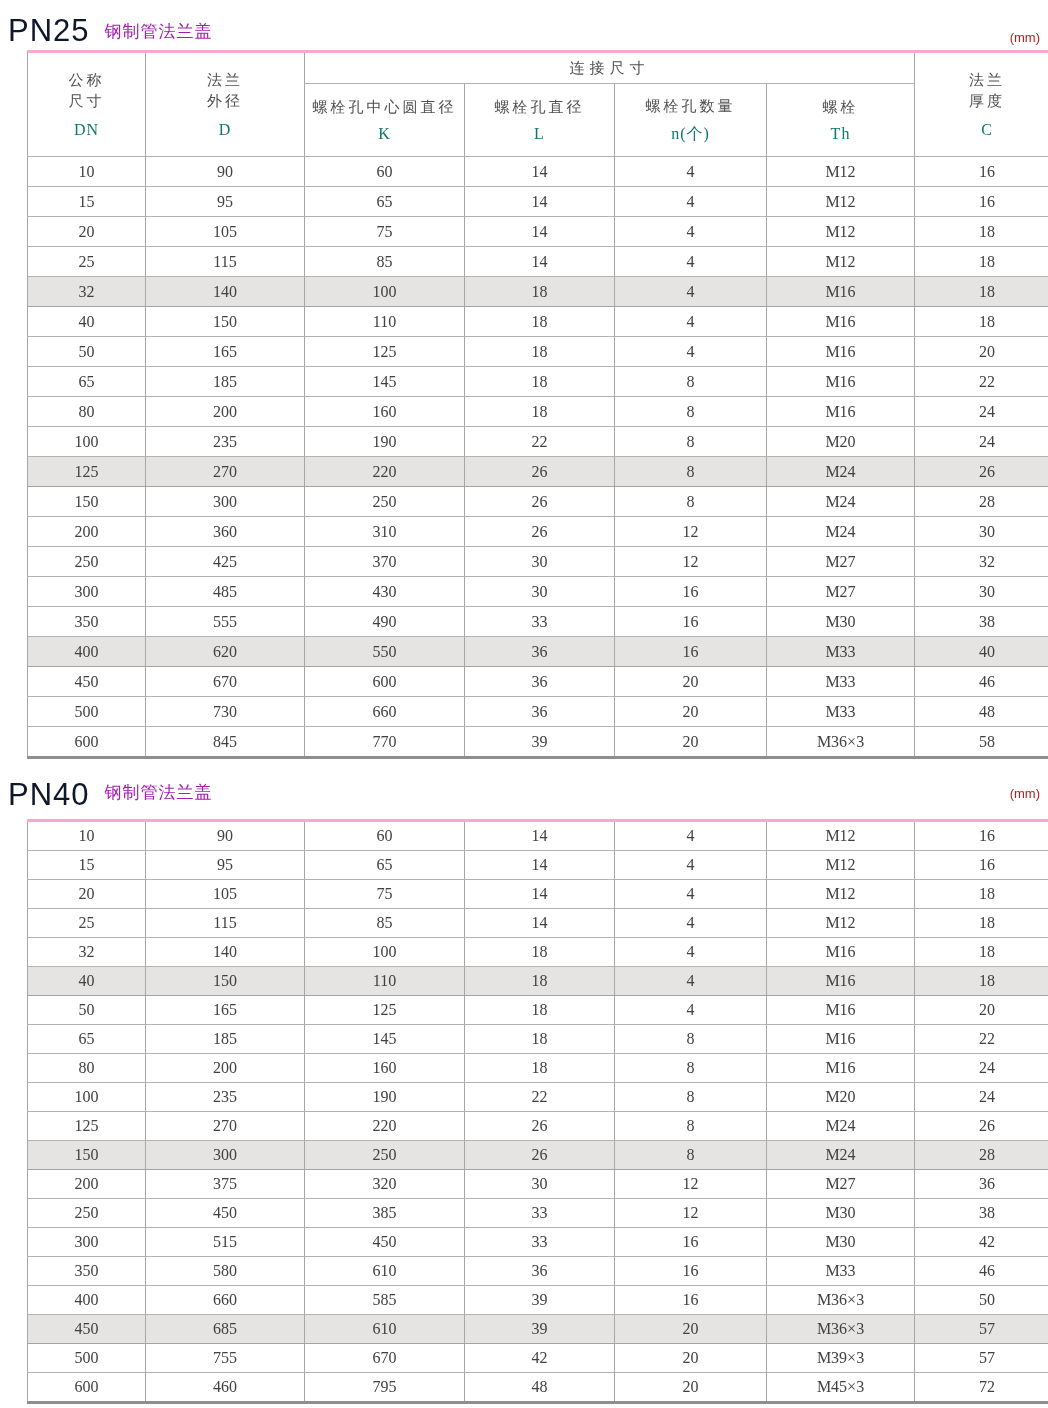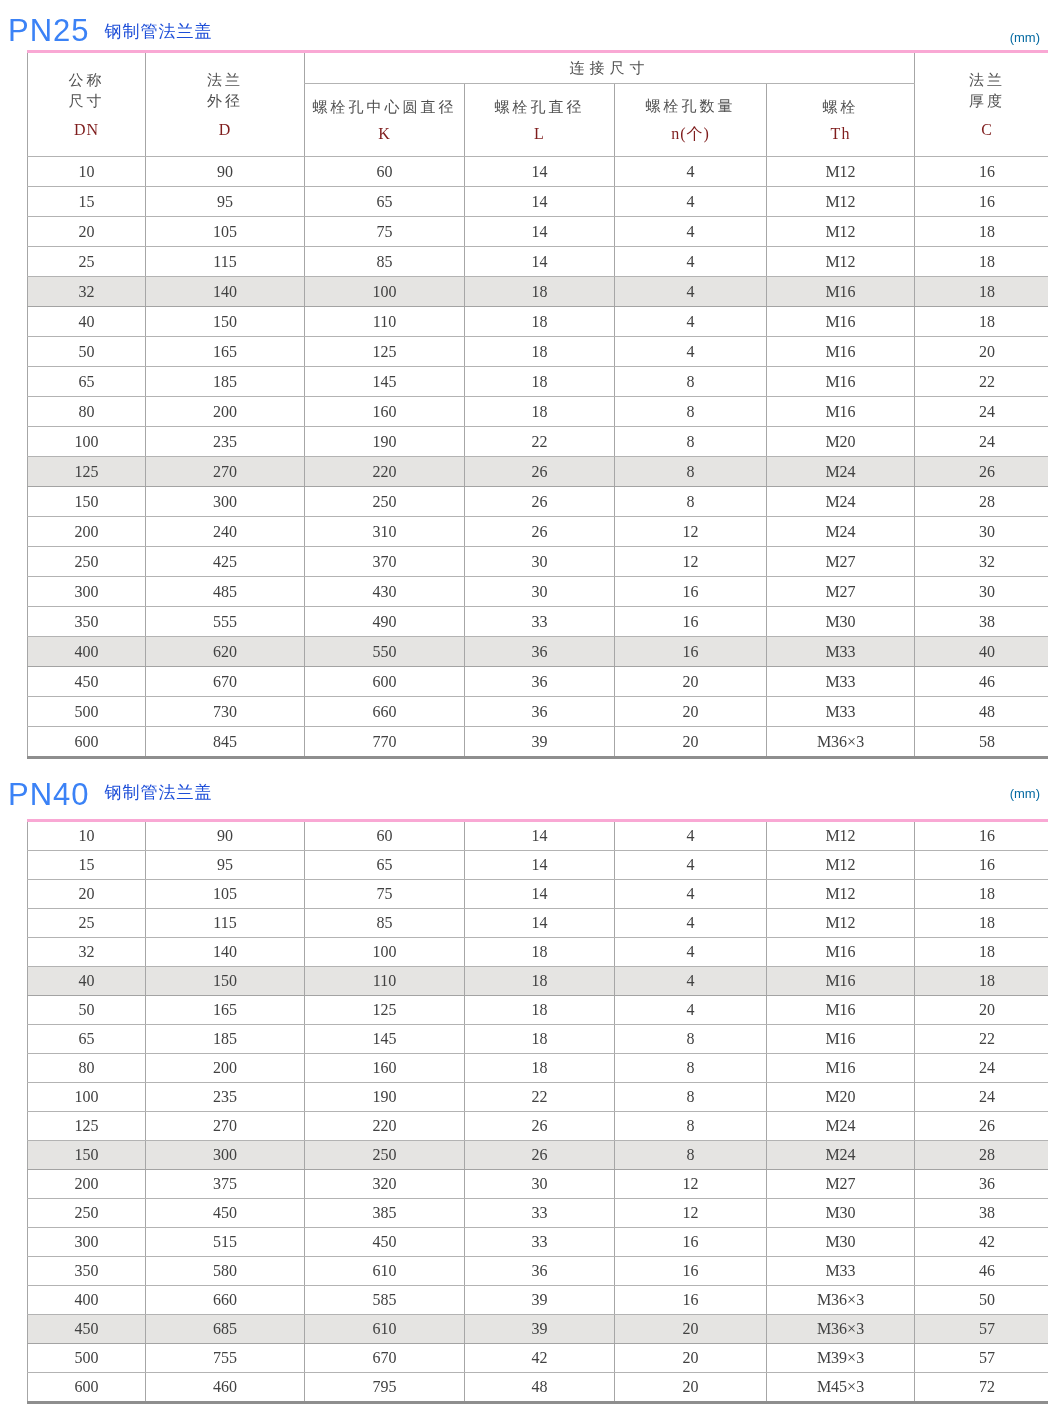--- a/index.html
+++ b/index.html
@@ -18,36 +18,36 @@
     display: flex;
     align-items: flex-end;
     height: 40px;
     margin-bottom: 4px;
   }
   .sec-head.second { margin-top: 14px; height: 42px; align-items: center; }
   .pn-title {
     font-family: "Liberation Sans", sans-serif;
     font-size: 31px;
     line-height: 1;
-    color: #3b82f6;
+    color: #0f172a;
     letter-spacing: 1px;
   }
   .pn-sub {
     font-family: "Liberation Sans", sans-serif;
     font-size: 17px;
-    color: #1d4ed8;
+    color: #a21caf;
     margin-left: 15px;
     padding-bottom: 3px;
     letter-spacing: 1px;
   }
   .unit {
     margin-left: auto;
     font-family: "Liberation Sans", sans-serif;
     font-size: 13px;
-    color: #0369a1;
+    color: #b91c1c;
     padding-bottom: 1px;
   }
 
   
   table {
     width: 100%;
     border-collapse: collapse;
     table-layout: fixed;
     border-top: 3px solid #f9a8d4;
     border-bottom: 3px solid #8e8e8e;
@@ -80,21 +80,21 @@
     font-size: 15px;
     letter-spacing: 3px;
     line-height: 21px;
     color: #4f4f4f;
   }
   .group-label { font-size: 15px; letter-spacing: 5px; }
   .sym {
     font-size: 16px;
     letter-spacing: 1px;
     margin-top: 9px;
-    color: #7f1d1d;
+    color: #0f766e;
   }
   .sub-row .sym { margin-top: 7px; }
 
   tbody td {
     height: 29px;
     font-size: 16px;
     color: #414141;
   }
   .t2 tbody td { height: 28px; }
   tbody tr.shaded td { background: #e5e4e2; border-bottom-color: #a3a3a3; }
@@ -264,21 +264,21 @@
           <td>150</td>
           <td>300</td>
           <td>250</td>
           <td>26</td>
           <td>8</td>
           <td>M24</td>
           <td>28</td>
         </tr>
         <tr>
           <td>200</td>
-          <td>240</td>
+          <td>360</td>
           <td>310</td>
           <td>26</td>
           <td>12</td>
           <td>M24</td>
           <td>30</td>
         </tr>
         <tr>
           <td>250</td>
           <td>425</td>
           <td>370</td>

